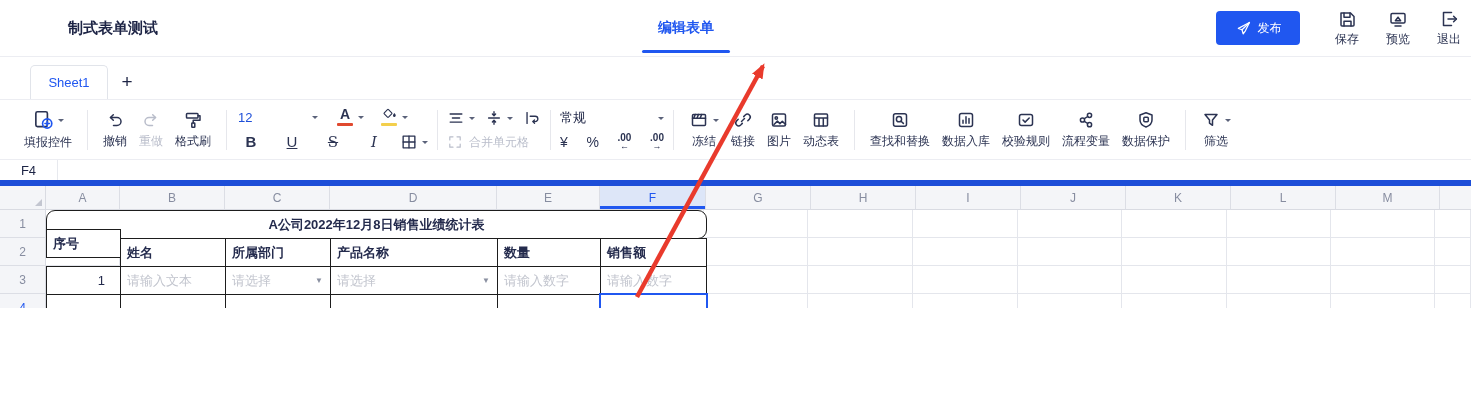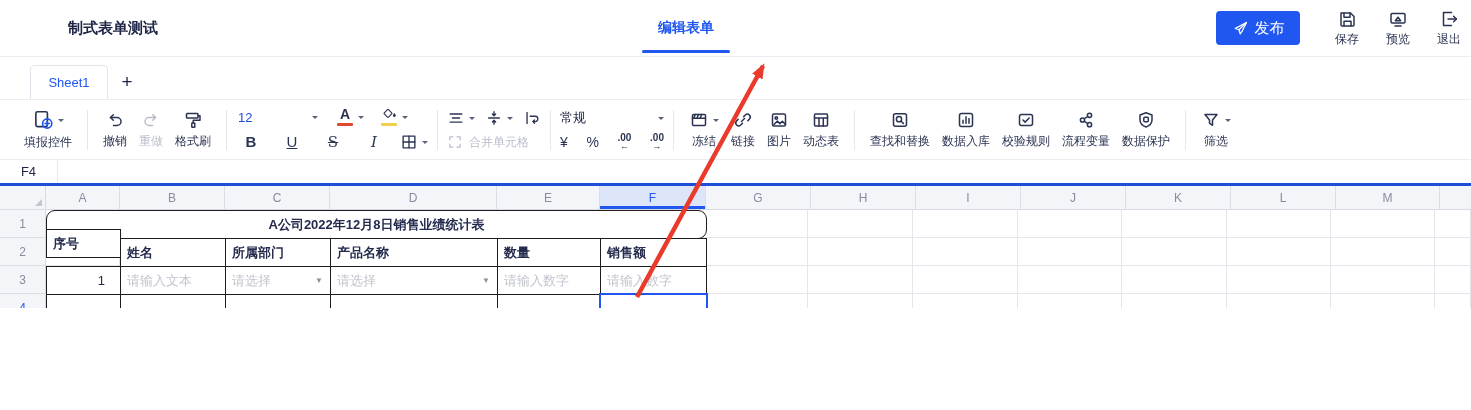--- a/index.html
+++ b/index.html
@@ -9,21 +9,21 @@
 
   
   .topbar{position:absolute;left:0;top:0;width:1471px;height:57px;border-bottom:1px solid #ecedf2;background:#fff;}
   .doc-title{position:absolute;left:68px;top:0;height:56px;line-height:56px;font-size:15px;font-weight:700;color:#1d2445;}
   .main-tabs{position:absolute;left:658px;top:0;height:56px;display:flex;gap:66px;}
   .mtab{position:relative;height:56px;display:flex;align-items:center;font-size:14px;color:#5a6175;cursor:pointer;}
   .mtab.active{color:#2057f0;font-weight:bold;}
   .mtab .underline{position:absolute;left:50%;transform:translateX(-50%);bottom:3px;width:88px;height:3px;background:#2057f0;border-radius:2px;}
   .red-box{position:absolute;left:-15px;top:8px;width:88px;height:40px;border:3px solid #e93a2c;border-radius:7px;pointer-events:none;}
   .top-actions{position:absolute;right:2px;top:0;height:56px;display:flex;align-items:center;gap:11px;}
-  .publish-btn{width:84px;height:34px;border:none;border-radius:4px;background:#2057f0;color:#fff;font-size:15px;display:flex;align-items:center;justify-content:center;gap:6px;cursor:pointer;margin-right:16px;font-family:inherit;}
+  .publish-btn{width:84px;height:34px;border:none;border-radius:4px;background:#2057f0;color:#fff;font-size:12px;display:flex;align-items:center;justify-content:center;gap:6px;cursor:pointer;margin-right:16px;font-family:inherit;}
   .mini-btn{width:40px;height:46px;display:flex;flex-direction:column;align-items:center;justify-content:center;gap:2px;cursor:pointer;}
   .mini-btn .lbl{font-size:12px;color:#2b3352;white-space:nowrap;}
   .ic{stroke:#2b3352;fill:none;stroke-width:1.5;stroke-linecap:round;stroke-linejoin:round;}
   .ic.white{stroke:#fff;}
   .ic.blue{stroke:#2057f0;}
   .ic.gray{stroke:#b9bdca;}
 
   
   .sheetbar{position:absolute;left:0;top:57px;width:1471px;height:43px;border-bottom:1px solid #ecedf2;background:#fff;}
   .sheet-tab{position:absolute;left:30px;bottom:0;width:78px;height:34px;border:1px solid #e1e4ea;border-bottom:none;border-radius:5px 5px 0 0;background:#fff;color:#2057f0;font-size:13px;display:flex;align-items:center;justify-content:center;cursor:pointer;}
@@ -53,21 +53,21 @@
   .cbar.yellow{background:#f3cf4c;}
   .mergebtn{display:flex;align-items:center;gap:6px;color:#b9bdca;font-size:12px;cursor:default;}
   .numfmt{display:flex;align-items:center;justify-content:space-between;width:104px;font-size:13px;color:#1d2445;cursor:pointer;}
   .numrow{display:flex;align-items:center;gap:14px;width:104px;justify-content:space-between;}
   .sym{font-size:14px;color:#2b3352;cursor:pointer;}
   .decbtn{display:flex;flex-direction:column;align-items:center;line-height:8px;cursor:pointer;}
   .decbtn .d{font-size:10px;font-weight:700;color:#2b3352;}
   .decbtn .a{font-size:9px;color:#2b3352;}
 
   
-  .formula{position:absolute;left:0;top:160px;width:1471px;height:26px;border-bottom:3px solid #1d4ed8;display:flex;background:#fff;}
+  .formula{position:absolute;left:0;top:160px;width:1471px;height:26px;border-bottom:6px solid #1d4ed8;display:flex;background:#fff;}
   .namebox{width:58px;height:100%;display:flex;align-items:center;justify-content:center;font-size:13px;color:#1d2445;border-right:1px solid #e7e9ee;cursor:text;}
   .fx-input{flex:1;height:100%;cursor:text;}
 
   
   .grid{position:absolute;left:0;top:186px;width:1471px;height:224px;overflow:hidden;background:#fff;}
   .corner{position:absolute;left:0;top:0;width:46px;height:24px;background:#f4f5f8;border-right:1px solid #d9dbe2;border-bottom:1px solid #d9dbe2;}
   .corner .tri{position:absolute;right:3px;bottom:3px;width:0;height:0;border-left:7px solid transparent;border-bottom:7px solid #c3c6d0;}
   .colheads{position:absolute;left:46px;top:0;display:flex;height:24px;}
   .colhead{height:24px;background:#f4f5f8;border-right:1px solid #dcdee5;border-bottom:1px solid #d9dbe2;display:flex;align-items:center;justify-content:center;font-size:12px;color:#878da0;cursor:pointer;}
   .colhead.sel{background:#dde6f8;color:#2057f0;box-shadow:inset 0 -3px 0 #2057f0;}

